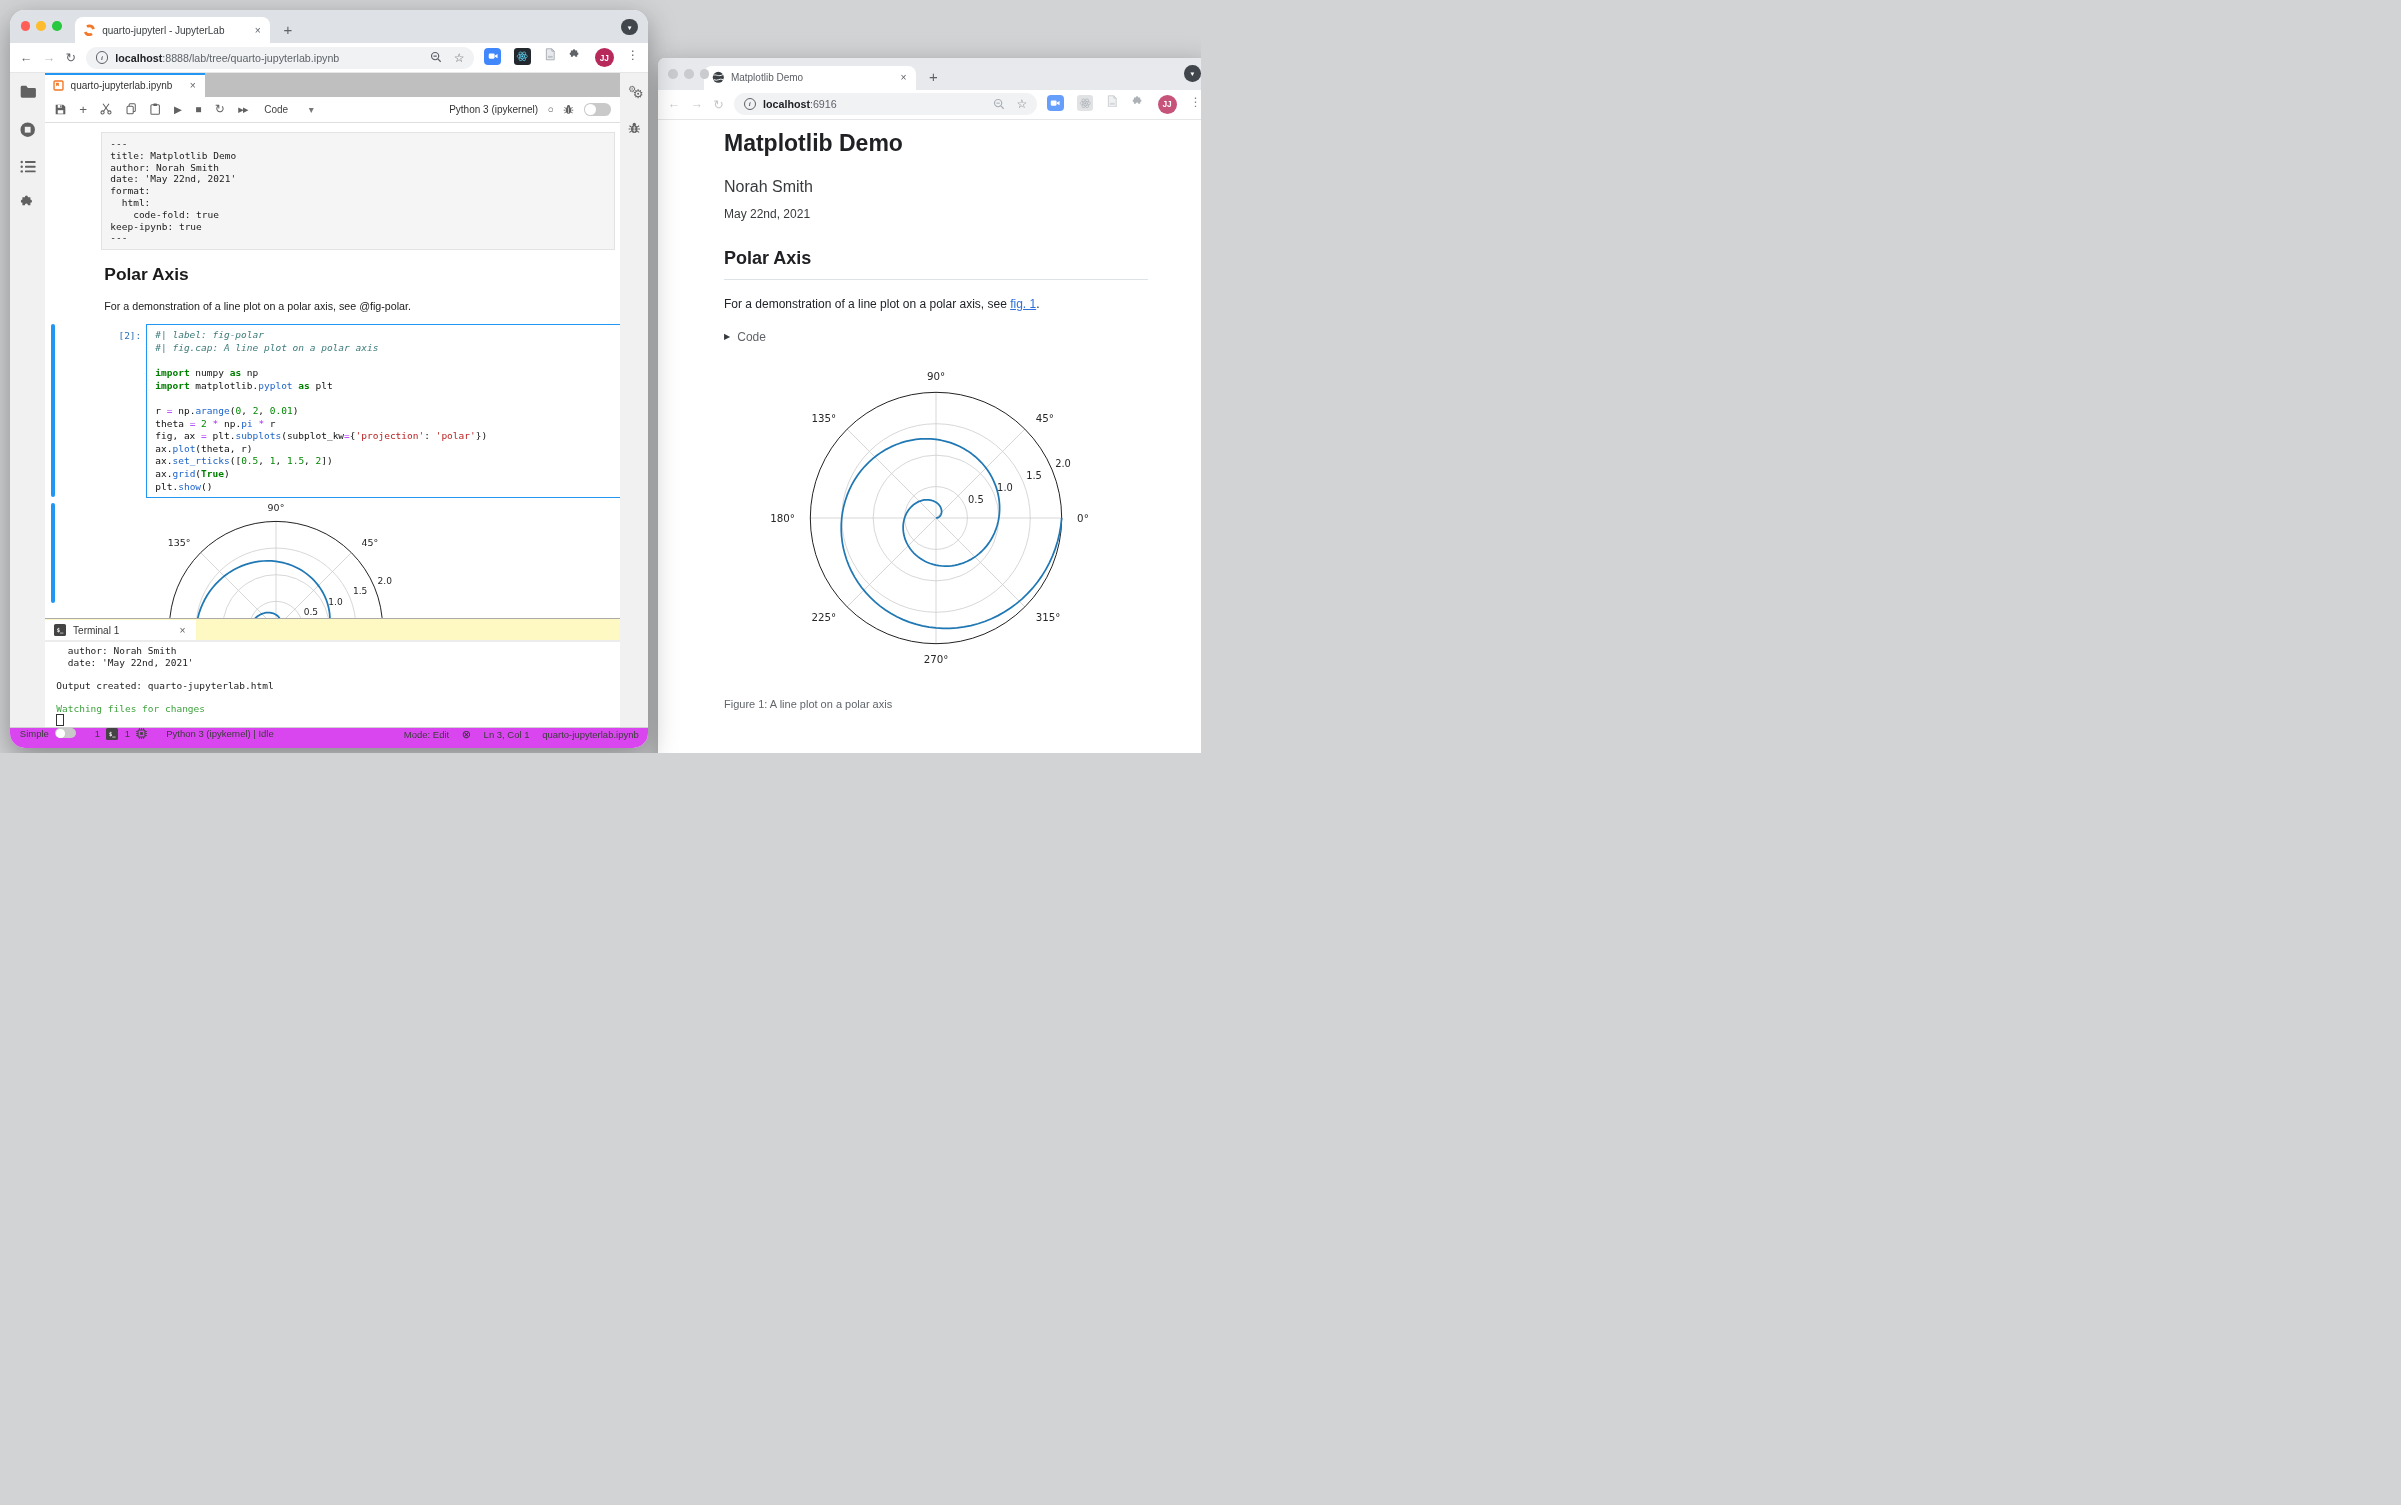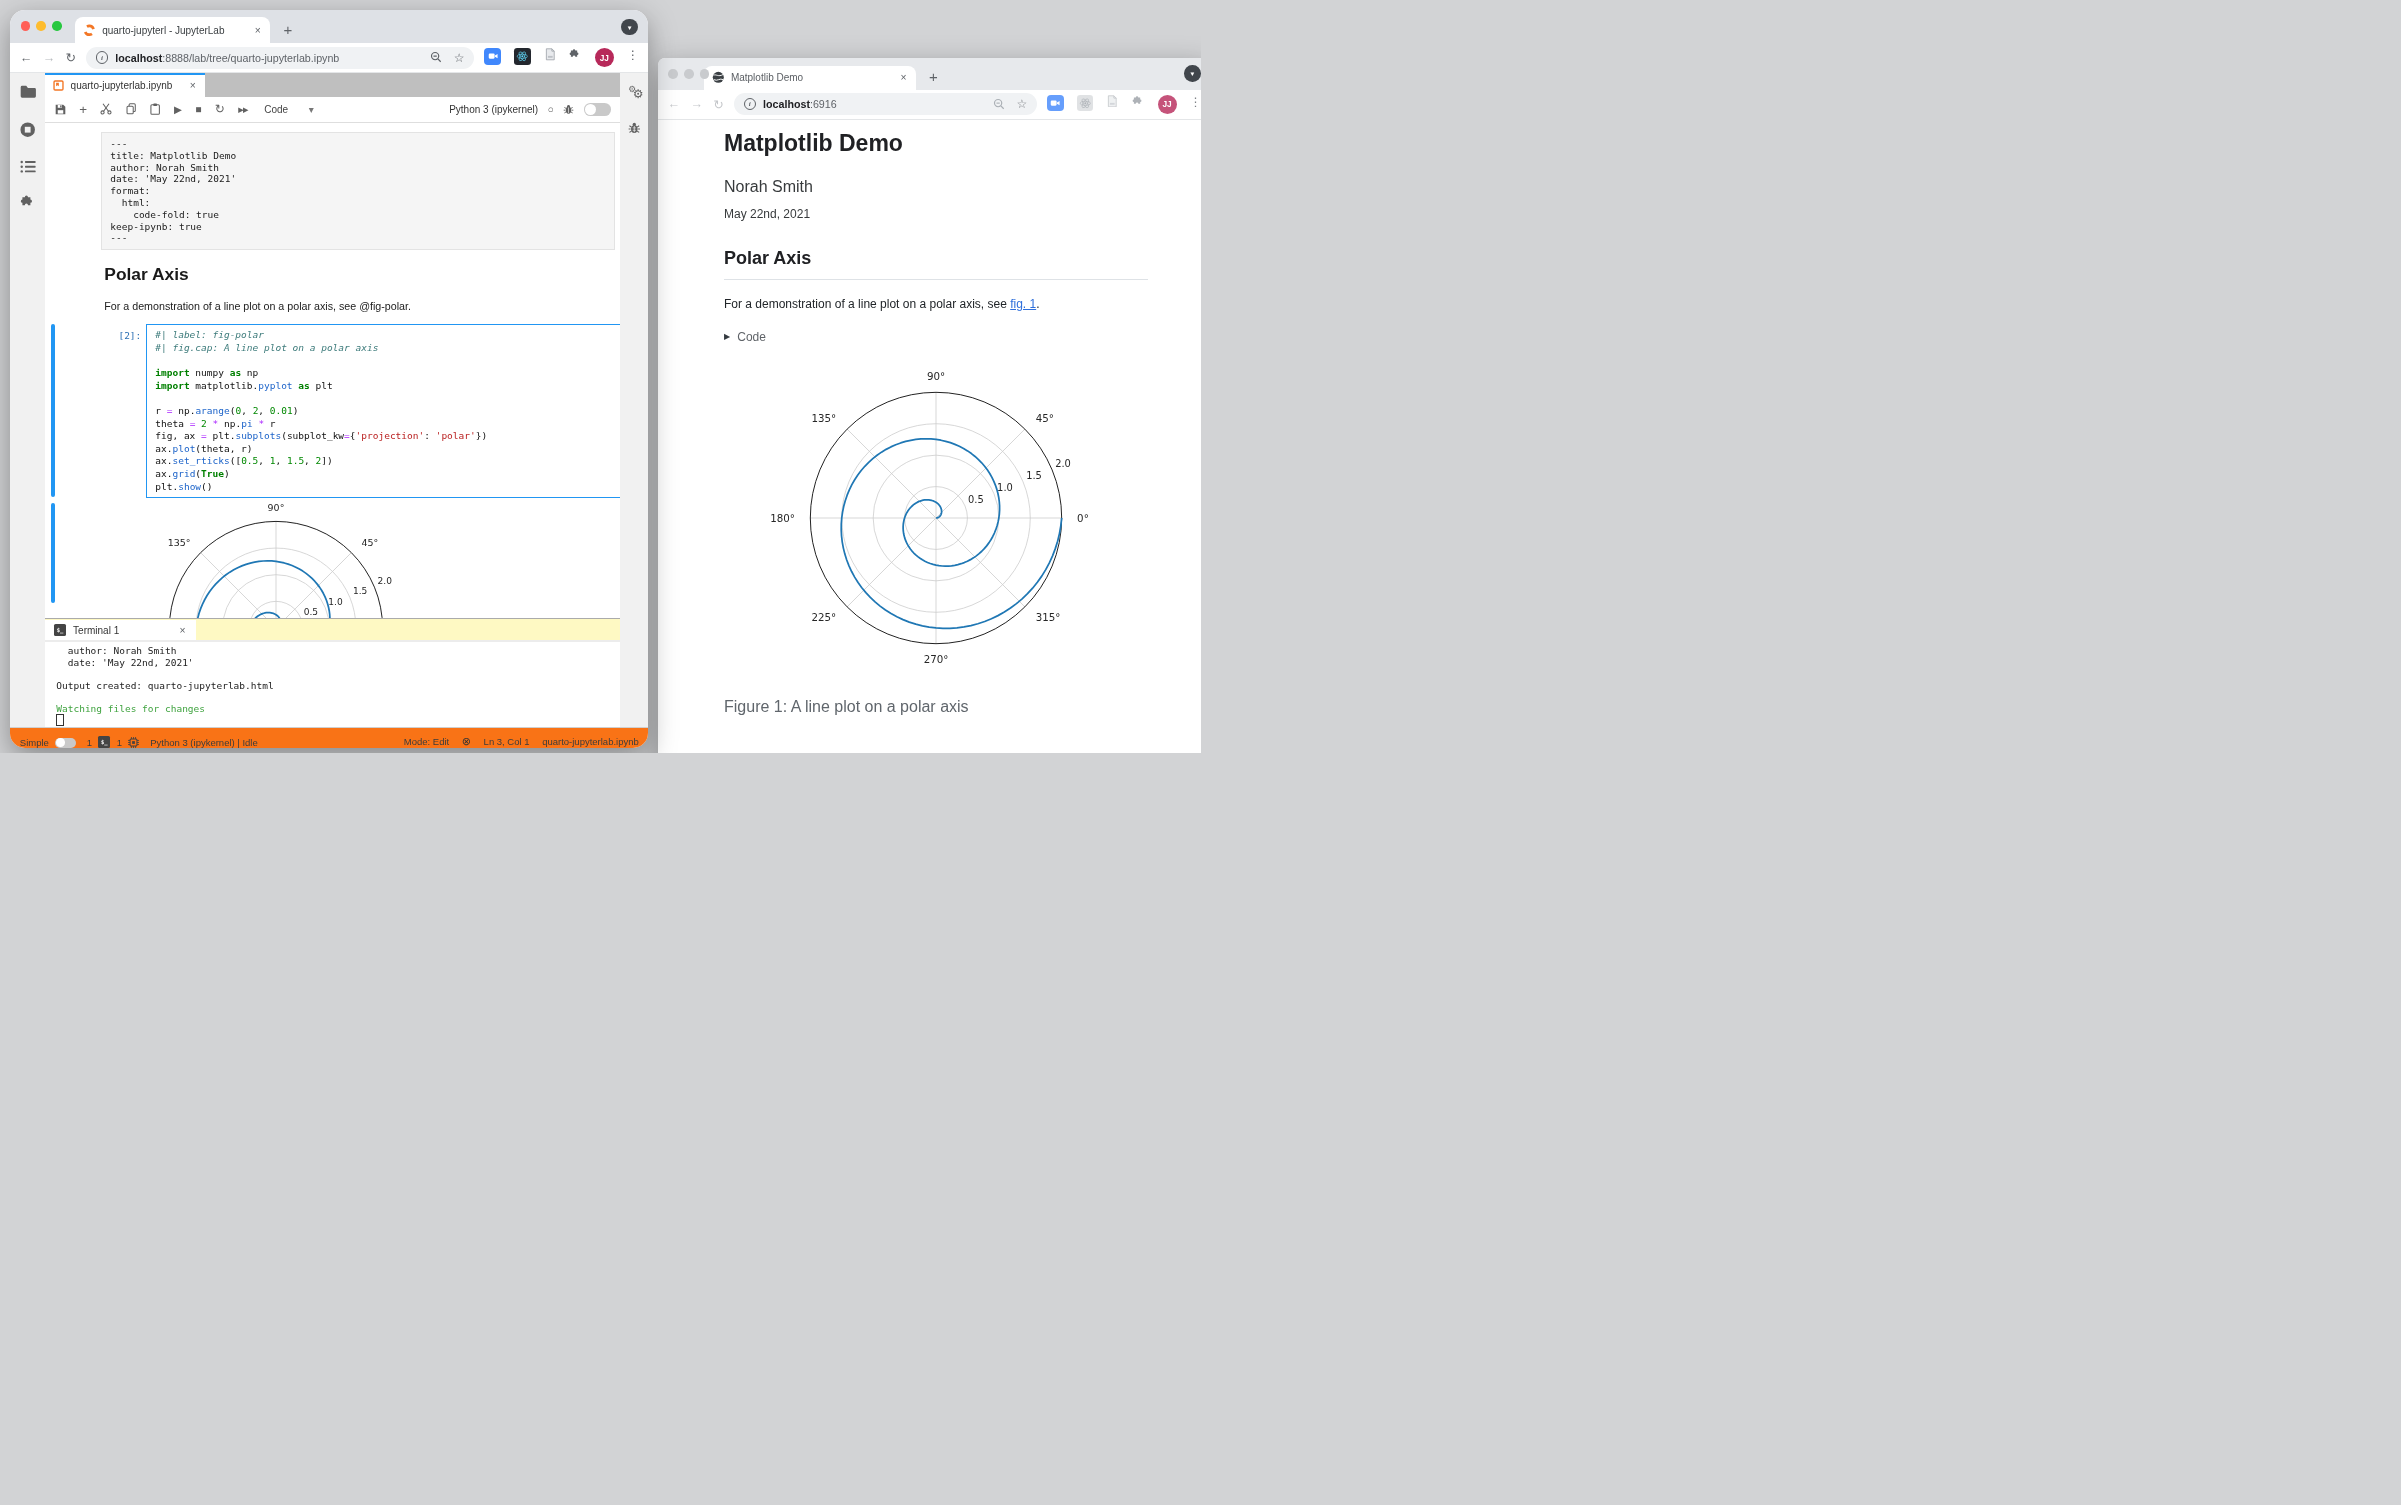--- a/index.html
+++ b/index.html
@@ -96,41 +96,41 @@
   .term-tabbar{height:21.3px;background:#fef9c3;display:flex;align-items:flex-end;flex:0 0 auto;}
   .term-tab{height:20px;background:#fff;display:flex;align-items:center;gap:7.1px;
     padding:0 8.7px;width:133px;font-size:10px;color:#333;}
   .term-chip{width:12px;height:12px;background:#444;border-radius:1.6px;color:#fff;
     font:bold 5.5px "DejaVu Sans Mono",monospace;display:flex;align-items:center;justify-content:center;}
   .term-body{flex:1;background:#fff;border-top:2.4px solid #ececec;
     font:9.5px/11.5px "DejaVu Sans Mono",monospace;color:#222;padding:3.2px 0 0 11px;white-space:pre;}
   .tl-green{color:#3fa33f;}
   .term-cursor{display:inline-block;width:5.5px;height:9.5px;border:0.8px solid #333;vertical-align:-1.6px;}
 
-  .jl-statusbar{height:20.6px;background:#f97316;border-top:0.8px solid #cfcfcf;display:flex;
-    align-items:flex-end;padding:0 9.5px;font-size:9.5px;color:#3c3c3c;flex:0 0 auto;}
+  .jl-statusbar{height:20.6px;background:#d946ef;border-top:0.8px solid #cfcfcf;display:flex;
+    align-items:flex-start;gap:8px;padding:0 9.5px;font-size:9.5px;color:#3c3c3c;flex:0 0 auto;}
   .sb-group{display:flex;align-items:center;gap:6.3px;}
   .sb-right{margin-left:auto;display:flex;align-items:center;gap:12.6px;}
   .sb-toggle{width:20.6px;height:10.3px;border-radius:5.5px;background:#c9c9c9;position:relative;}
   .sb-toggle .knob{position:absolute;left:0.8px;top:0.8px;width:8.7px;height:8.7px;border-radius:50%;background:#fff;}
   .shield{font-size:11px;color:#333;}
 
   
   .page{flex:1;background:#fff;overflow:hidden;padding:4.7px 0 0 66px;}
   .pg-title{font-size:23px;font-weight:bold;color:#202124;margin:6.3px 0 0;}
   .pg-author{font-size:16px;color:#373a3c;margin:20.6px 0 0;}
   .pg-date{font-size:12px;color:#373a3c;margin:11px 0 0;}
   .pg-h2{font-size:18px;font-weight:600;color:#202124;margin:27px 0 0;width:424px;
     padding-bottom:9.5px;border-bottom:0.8px solid #dee2e6;}
   .pg-para{font-size:12px;color:#212529;margin:17.4px 0 0;}
   .pg-link{color:#2e6fdb;text-decoration:underline;}
   .pg-details{font-size:12px;color:#5f6368;margin:19px 0 0;display:flex;align-items:center;gap:7.1px;}
   .pg-details .marker{font-size:8px;color:#343a40;}
   .pg-figure{width:424px;display:flex;justify-content:center;margin-top:8px;}
-  .pg-caption{font-size:16px;color:#60666c;margin:14.2px 0 0;}
+  .pg-caption{font-size:11px;color:#60666c;margin:14.2px 0 0;}
 </style>
 </head>
 <body>
 
 <div class="desktop">
 
   <section class="win win-left">
     <div class="tabstrip">
       <div class="lights">
         <span class="light l-red"></span>

